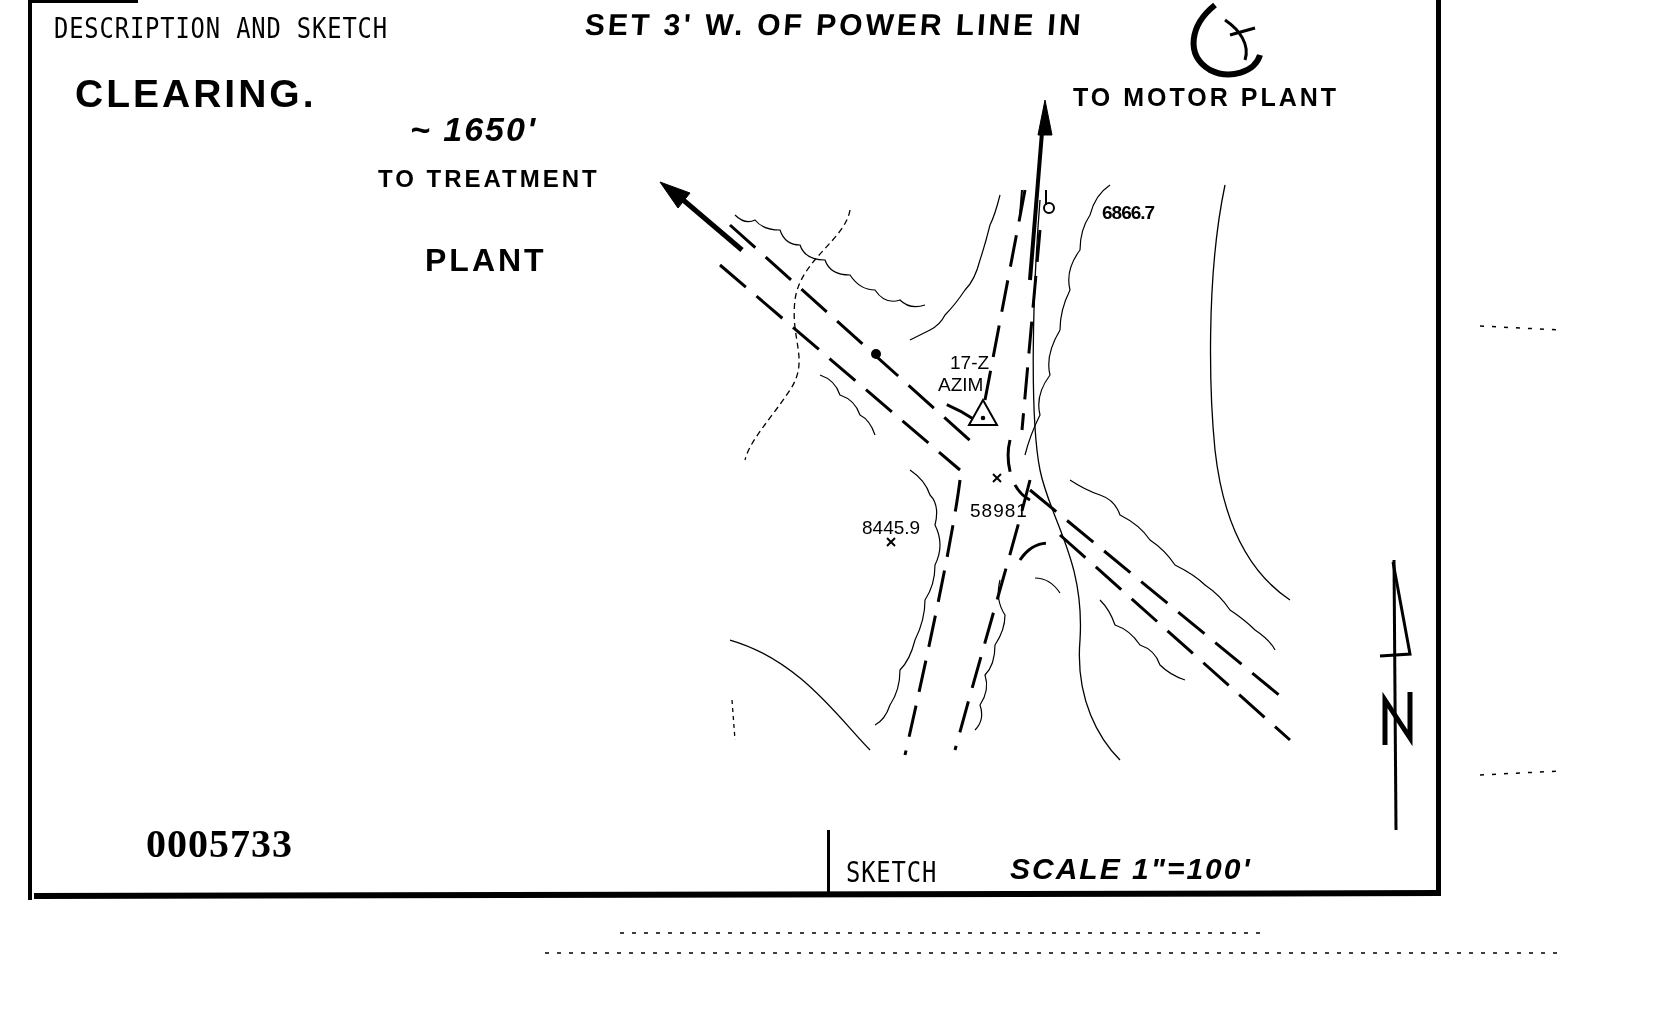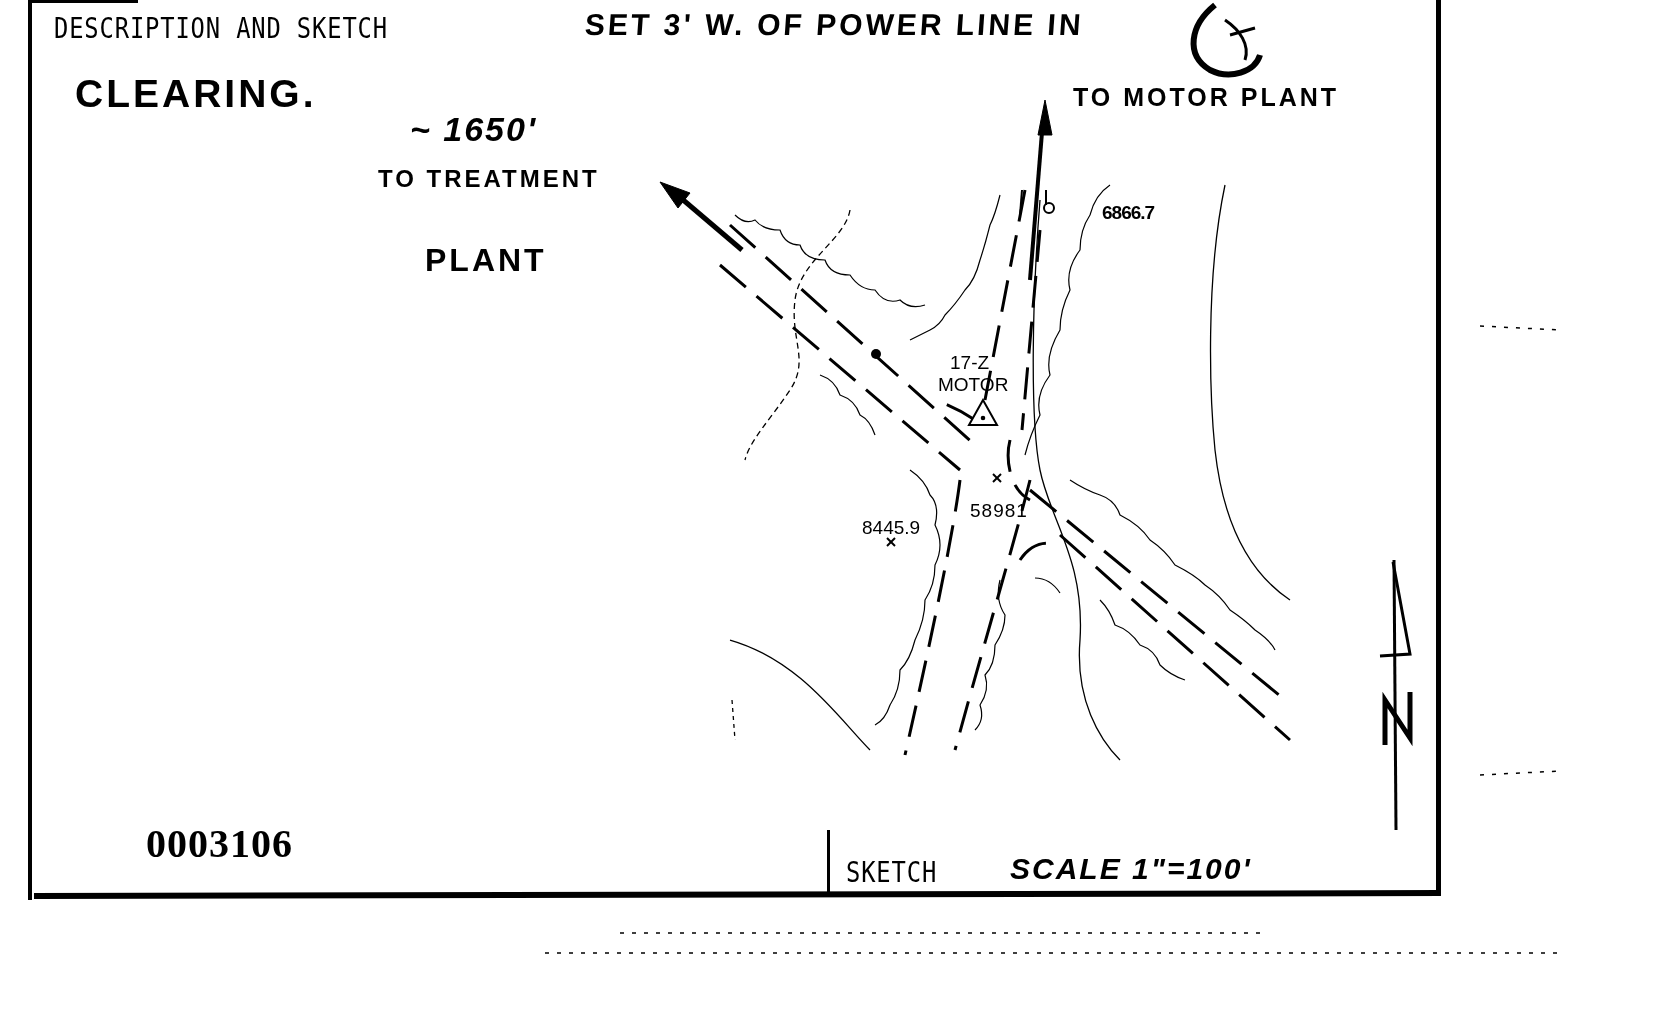--- a/index.html
+++ b/index.html
@@ -110,26 +110,26 @@
     <polyline points="1385,745 1385,700 1410,738 1410,692" stroke-width="5"></polyline>
   </g>
 </svg>
 
 <div class="abs hand" style="left:410px; top:110px; font-size:34px;">~ 1650'</div>
 <div class="abs hand-upright" style="left:378px; top:165px; font-size:24px;text-align:right;">TO TREATMENT</div>
 <div class="abs hand-upright" style="left:425px; top:208px; font-size:32px;margin-top:34px;">PLANT</div>
 <div class="abs hand-upright" style="left:1073px; top:83px; font-size:25px;">TO MOTOR PLANT</div>
 
 <div class="abs survey" style="left:950px; top:352px;">17-Z</div>
-<div class="abs survey" style="left:938px; top:374px;">MOTOR</div>
+<div class="abs survey" style="left:938px; top:374px;">AZIM</div>
 <div class="abs survey" style="left:1102px; top:202px; font-weight:bold; font-size:19px; letter-spacing:-1px;">6866.7</div>
 <div class="abs survey" style="left:862px; top:517px;">8445.9</div>
 <div class="abs survey" style="left:970px; top:500px; letter-spacing:1px;">58981</div>
 
-<div class="abs docnum" style="left:146px; top:820px;">0003106</div>
+<div class="abs docnum" style="left:146px; top:820px;">0005733</div>
 <div class="abs typed" style="left:846px; top:856px;">SKETCH</div>
 <div class="abs hand" style="left:1010px; top:852px; font-size:30px;">SCALE 1"=100'</div>
 
 <svg class="smudge" style="left:0; top:0;" width="1680" height="1021">
   <g stroke="#000" stroke-width="1.5" stroke-dasharray="4,8">
     <line x1="1480" y1="326" x2="1560" y2="330"></line>
     <line x1="1480" y1="775" x2="1560" y2="771"></line>
     <line x1="620" y1="933" x2="1260" y2="933"></line>
     <line x1="545" y1="953" x2="1560" y2="953"></line>
   </g>

